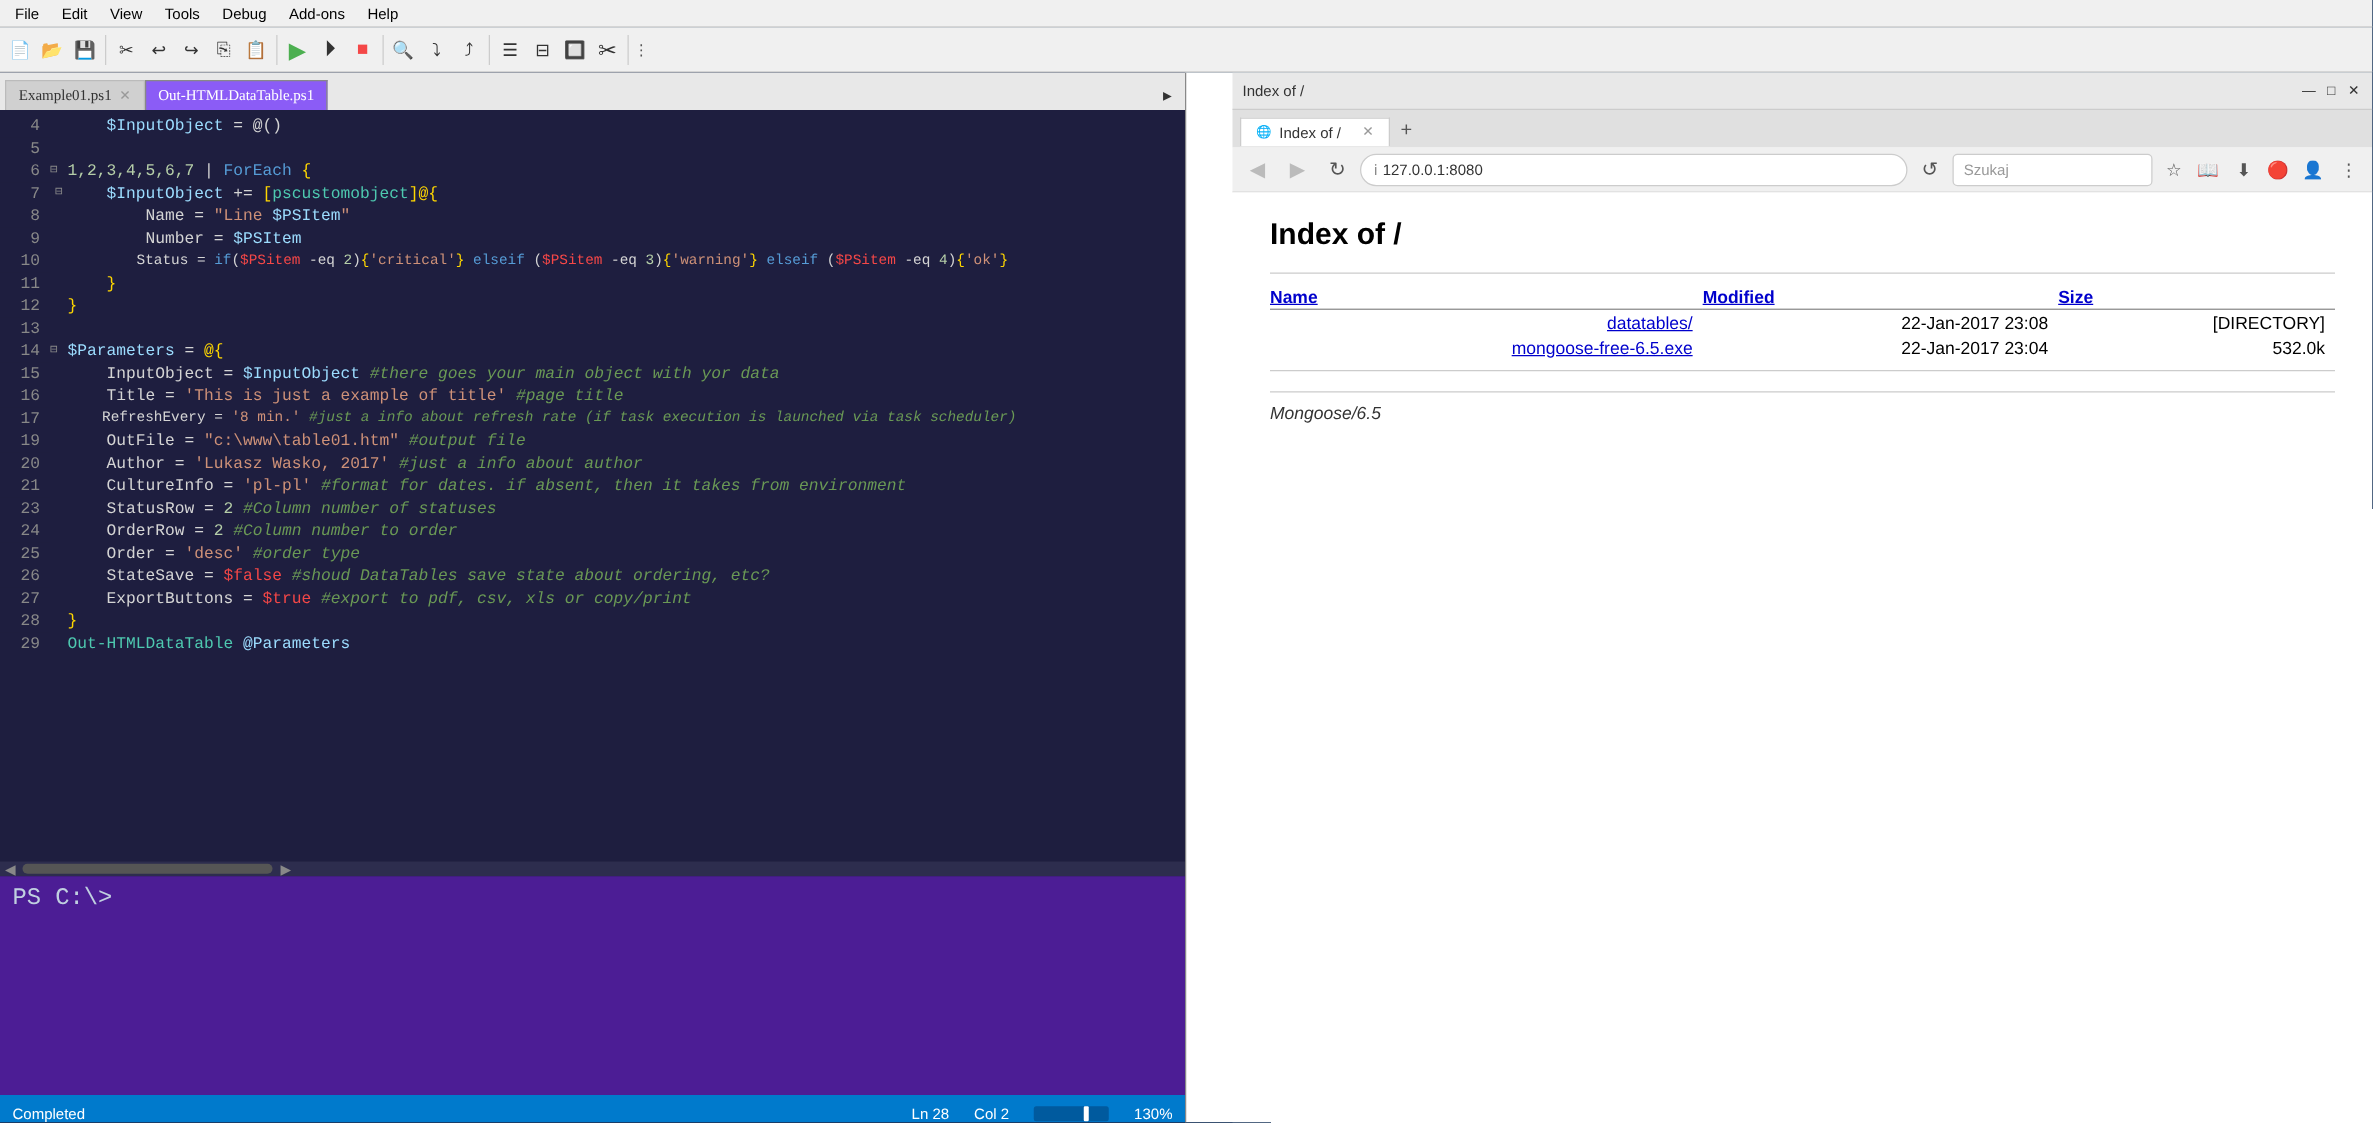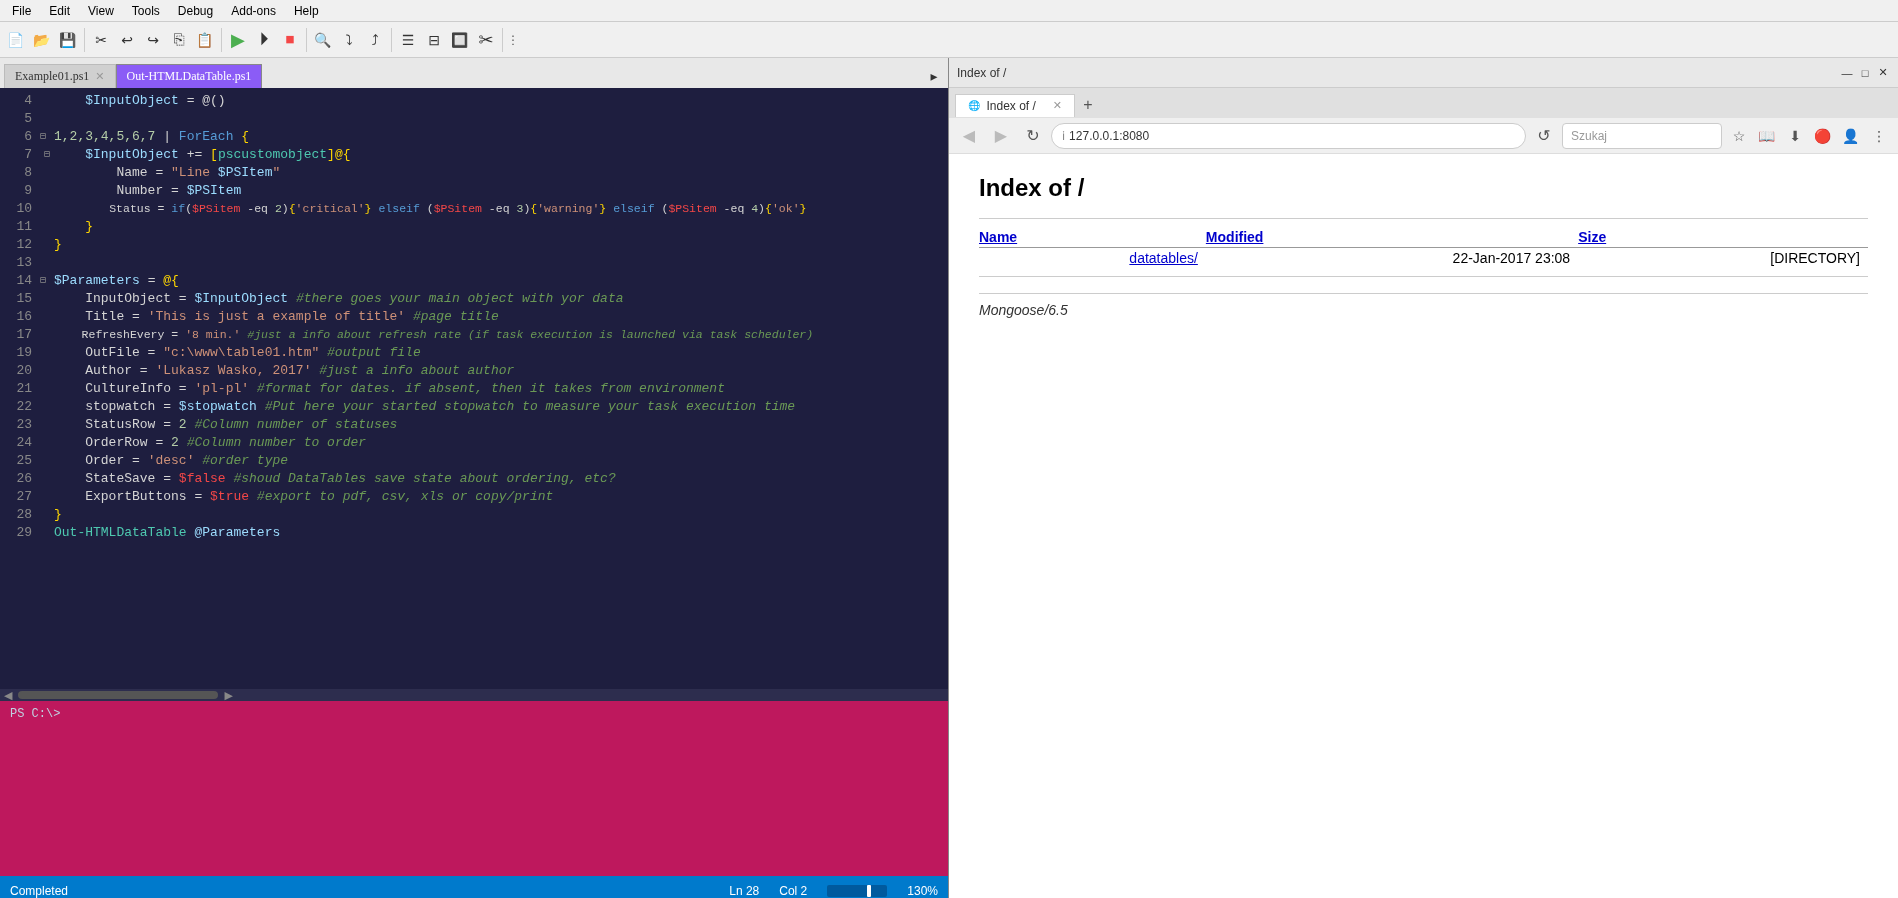--- a/index.html
+++ b/index.html
@@ -148,24 +148,24 @@
     .scroll-thumb {
       height: 8px;
       background: #555;
       border-radius: 4px;
       margin: 2px;
     }
 
     
     .terminal {
       height: 175px;
-      background: #be185d;
+      background: #4c1d95;
       color: #c0d0e0;
       font-family: Consolas, 'Courier New', monospace;
-      font-size: 12px;
+      font-size: 19px;
       padding: 6px 10px;
       overflow: hidden;
     }
     .terminal-prompt { color: #c0d0e0; }
 
     
     .status-bar {
       background: #007acc;
       height: 22px;
       display: flex;
@@ -177,20 +177,21 @@
     }
     .status-right { display: flex; gap: 20px; align-items: center; }
 
     
     .browser-panel {
       flex: 1;
       display: flex;
       flex-direction: column;
       background: #fff;
       border-left: 1px solid #888;
+      padding-left: 37px;
     }
 
     
     .browser-titlebar {
       background: #e8e8e8;
       height: 30px;
       display: flex;
       align-items: center;
       padding: 0 8px;
       gap: 6px;
@@ -466,25 +467,20 @@
         <span class="line-indicator"></span>
         <span class="line-content">    Author = <span class="str">'Lukasz Wasko, 2017'</span> <span class="comment">#just a info about author</span></span>
       </div>
 
       <div class="code-line">
         <span class="line-num">21</span>
         <span class="line-indicator"></span>
         <span class="line-content">    CultureInfo = <span class="str">'pl-pl'</span> <span class="comment">#format for dates. if absent, then it takes from environment</span></span>
       </div>
 
-      <div class="code-line">
-        <span class="line-num">22</span>
-        <span class="line-indicator"></span>
-        <span class="line-content">    stopwatch = <span class="var">$stopwatch</span> <span class="comment">#Put here your started stopwatch to measure your task execution time</span></span>
-      </div>
 
       <div class="code-line">
         <span class="line-num">23</span>
         <span class="line-indicator"></span>
         <span class="line-content">    StatusRow = <span class="num">2</span> <span class="comment">#Column number of statuses</span></span>
       </div>
 
       <div class="code-line">
         <span class="line-num">24</span>
         <span class="line-indicator"></span>
@@ -597,20 +593,25 @@
             <th><a href="#">Modified</a></th>
             <th><a href="#">Size</a></th>
           </tr>
         </thead>
         <tbody>
           <tr>
             <td><a href="#">datatables/</a></td>
             <td>22-Jan-2017 23:08</td>
             <td>[DIRECTORY]</td>
           </tr>
+          <tr>
+            <td><a href="#">mongoose-free-6.5.exe</a></td>
+            <td>22-Jan-2017 23:04</td>
+            <td>532.0k</td>
+          </tr>
         </tbody>
       </table>
       <hr class="index-hr" style="margin-top:8px;">
       <div class="index-footer">Mongoose/6.5</div>
     </div>
   </div>
 
 </div>
 
 </body></html>

